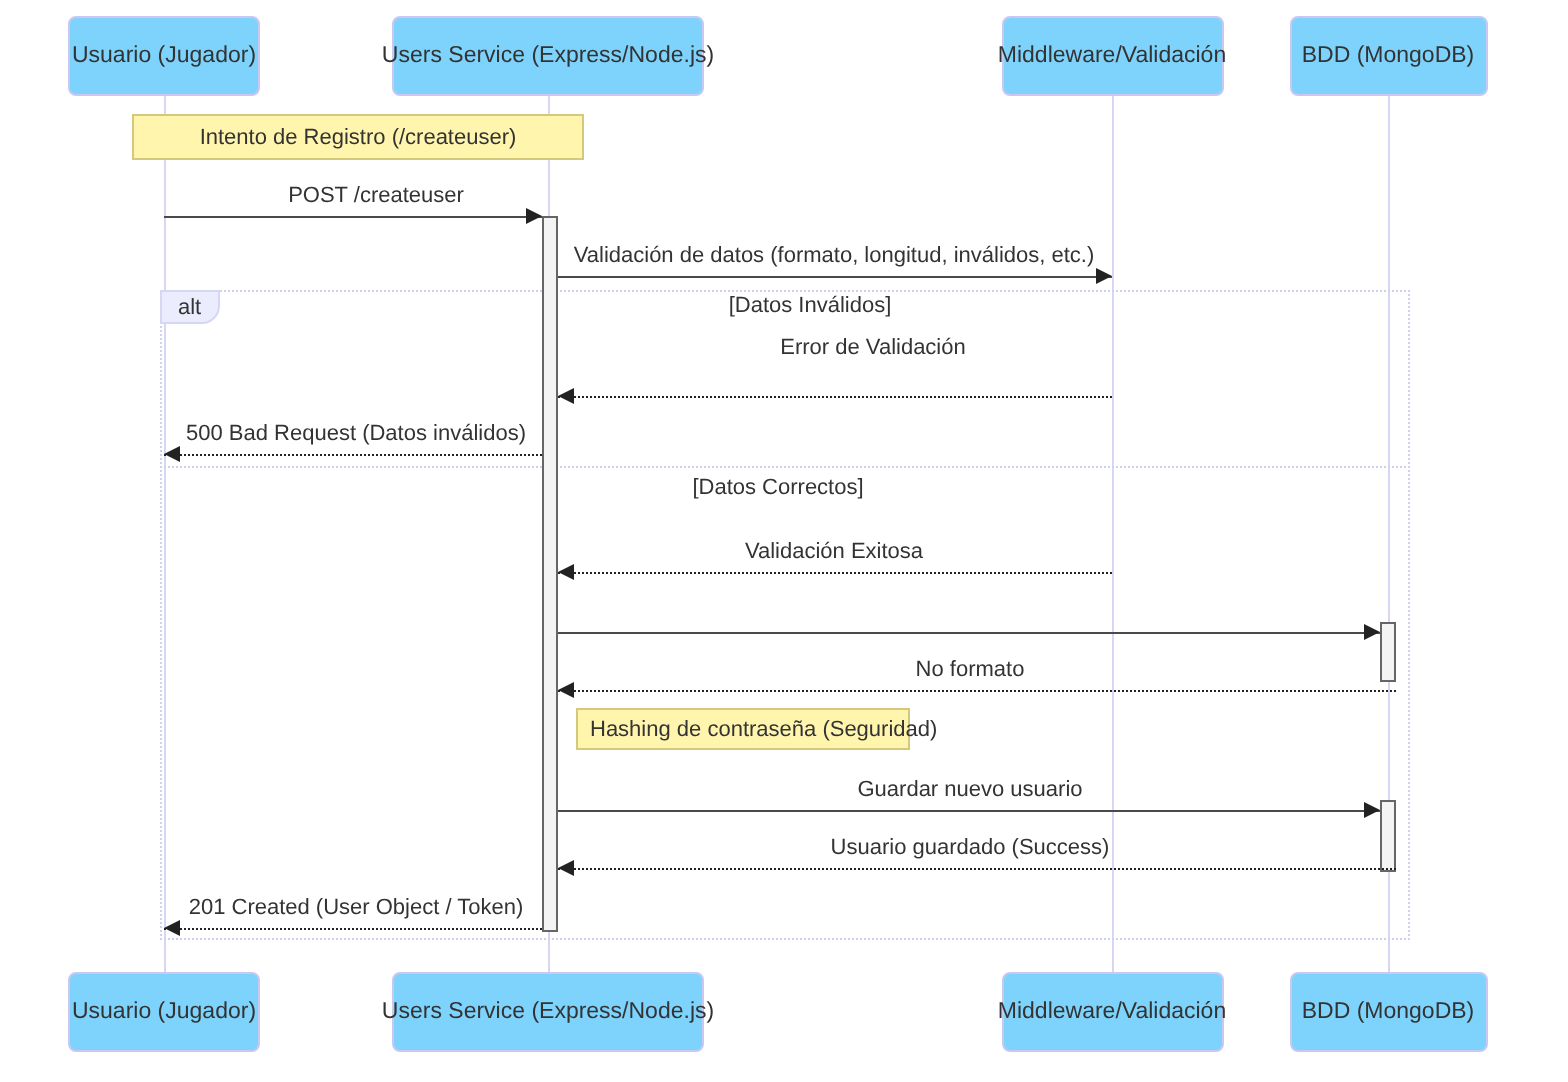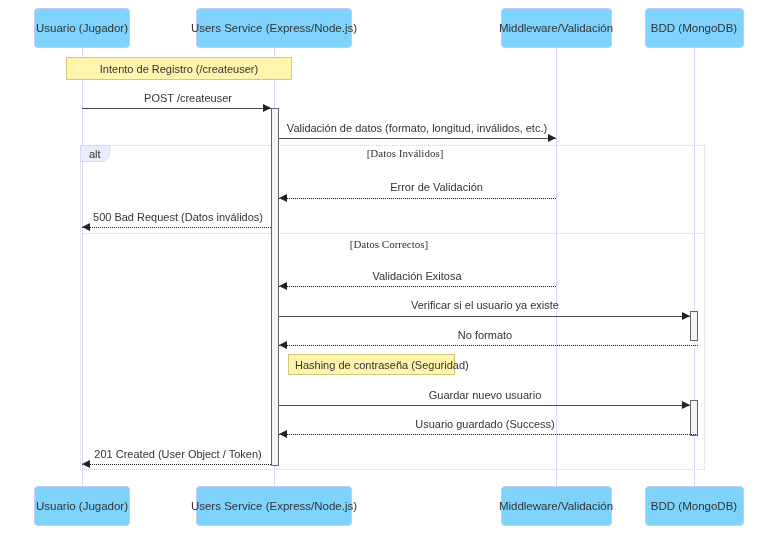--- a/index.html
+++ b/index.html
@@ -114,21 +114,20 @@
     height: 0;
     border-top: 1.5px dotted #CFCFF0;
   }
   .frag-cond {
     position: absolute;
     font-size: 11px;
     color: #333333;
     text-align: left;
     white-space: nowrap;
     transform: translateX(-50%);
-    font-family: Liberation Serif, serif;
   }
 </style>
 </head>
 <body>
 
 <div id="diagram">
 
 <div class="lifeline" style="left: 81.5px; top: 48px; height: 438px;"></div>
     <div class="lifeline" style="left: 273.5px; top: 48px; height: 438px;"></div>
     <div class="lifeline" style="left: 555.5px; top: 48px; height: 438px;"></div>
@@ -142,30 +141,29 @@
     <div class="activation" style="left: 690px; top: 311px; width: 8px; height: 30px;"></div>
     <div class="activation" style="left: 690px; top: 400px; width: 8px; height: 36px;"></div>
     <div class="msg-line" style="left: 82px; top: 108px; width: 189px;"></div>
     <div class="arrow-right" style="left: 263px; top: 104px;"></div>
     <div class="msg-label" style="left: 178px; top: 92px; padding-left: 20px;">POST /createuser</div>
     <div class="msg-line" style="left: 279px; top: 138px; width: 277px;"></div>
     <div class="arrow-right" style="left: 548px; top: 134px;"></div>
     <div class="msg-label" style="left: 417px; top: 122px;">Validación de datos (formato, longitud, inválidos, etc.)</div>
     <div class="msg-line dotted" style="left: 279px; top: 198px; width: 277px;"></div>
     <div class="arrow-left" style="left: 279px; top: 194px;"></div>
-    <div class="msg-label" style="left: 417px; top: 181px; padding-left: 39px;">Error de Validación</div>
+    <div class="msg-label" style="left: 417px; top: 168px; padding-left: 39px;">Error de Validación</div>
     <div class="msg-line dotted" style="left: 82px; top: 227px; width: 189px;"></div>
     <div class="arrow-left" style="left: 82px; top: 223px;"></div>
     <div class="msg-label" style="left: 178px; top: 211px;">500 Bad Request (Datos inválidos)</div>
     <div class="msg-line dotted" style="left: 279px; top: 286px; width: 277px;"></div>
     <div class="arrow-left" style="left: 279px; top: 282px;"></div>
     <div class="msg-label" style="left: 417px; top: 270px;">Validación Exitosa</div>
     <div class="msg-line" style="left: 279px; top: 316px; width: 411px;"></div>
     <div class="arrow-right" style="left: 682px; top: 312px;"></div>
-    <div class="msg-label" style="left: 485px; top: 299px;">Verificar si el usuario ya existe</div>
     <div class="msg-line dotted" style="left: 279px; top: 345px; width: 419px;"></div>
     <div class="arrow-left" style="left: 279px; top: 341px;"></div>
     <div class="msg-label" style="left: 485px; top: 329px;">No formato</div>
     <div class="msg-line" style="left: 279px; top: 405px; width: 411px;"></div>
     <div class="arrow-right" style="left: 682px; top: 401px;"></div>
     <div class="msg-label" style="left: 485px; top: 389px;">Guardar nuevo usuario</div>
     <div class="msg-line dotted" style="left: 279px; top: 434px; width: 419px;"></div>
     <div class="arrow-left" style="left: 279px; top: 430px;"></div>
     <div class="msg-label" style="left: 485px; top: 418px;">Usuario guardado (Success)</div>
     <div class="msg-line dotted" style="left: 82px; top: 464px; width: 189px;"></div>

